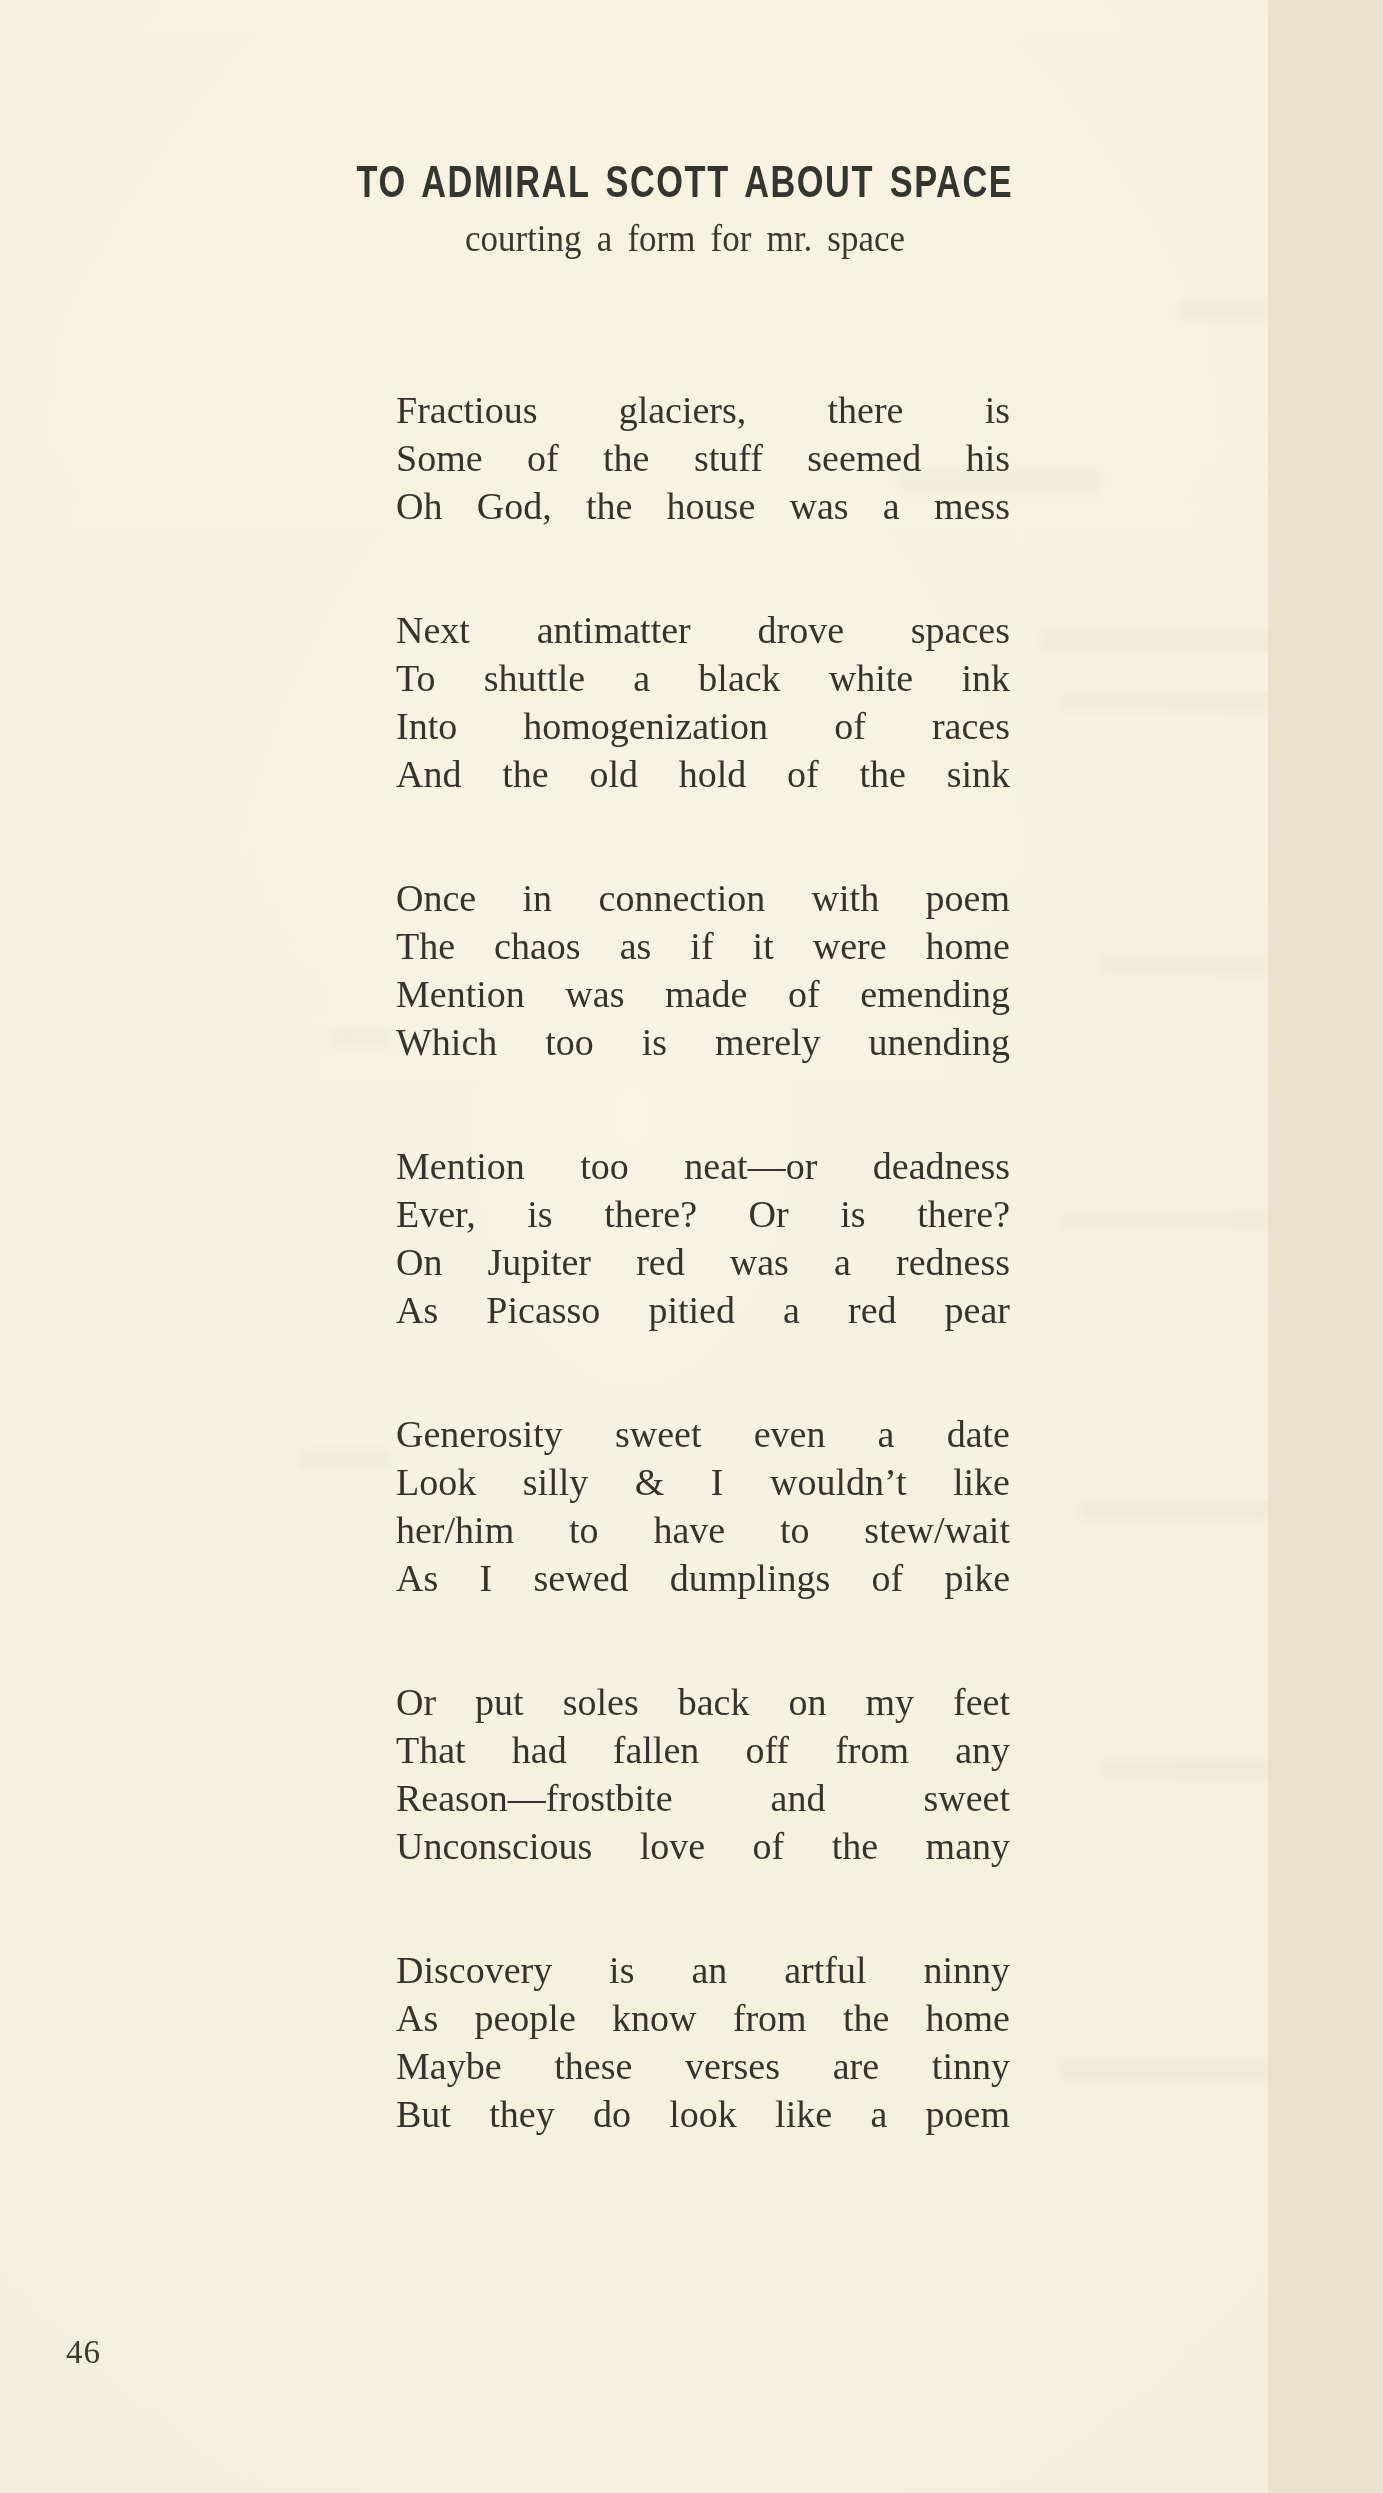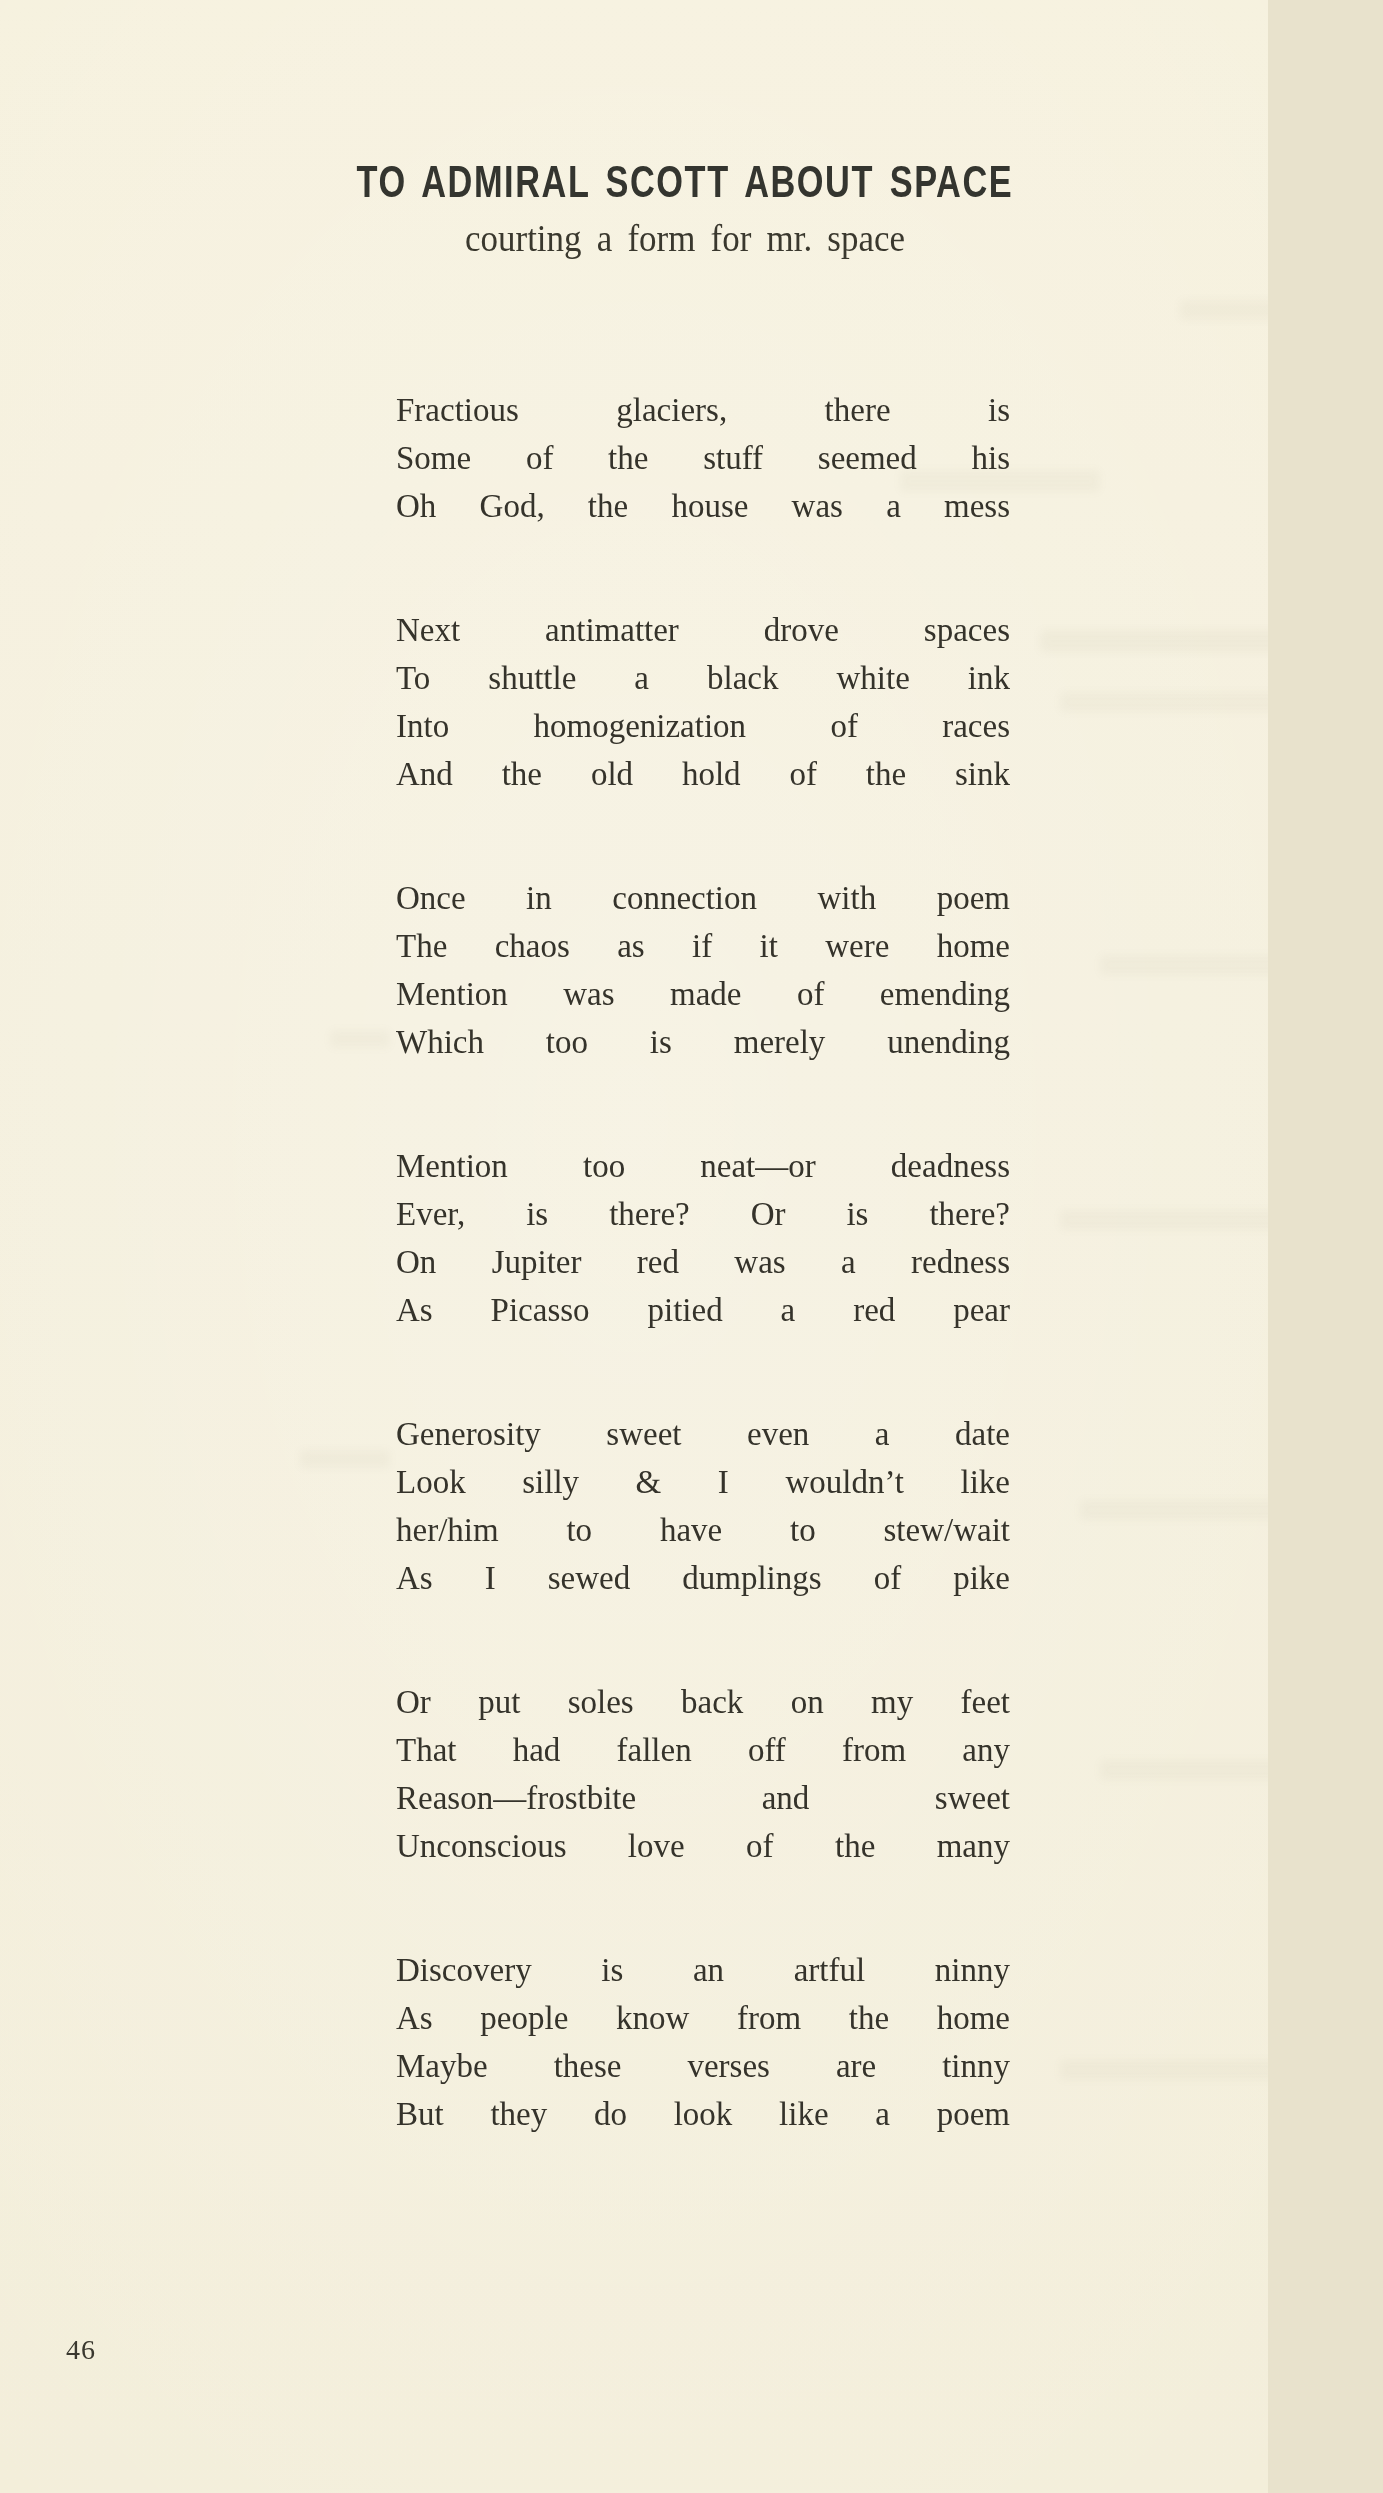--- a/index.html
+++ b/index.html
@@ -71,34 +71,34 @@
 
   .poem-body {
     position: absolute;
     left: 396px;
     top: 386px;
     width: 614px;
   }
   .stanza { margin-bottom: 76px; }
   .stanza:last-child { margin-bottom: 4px; font-family: Liberation Serif, serif; }
   .line {
-    font-size: 33px;
+    font-size: 38px;
     line-height: 48px;
     height: 48px;
     text-align: justify;
     text-align-last: justify;
     white-space: normal;
     color: #35332b;
   }
 
   .folio {
     position: absolute;
     left: 66px;
     top: 2334px;
-    font-size: 28px;
+    font-size: 33px;
     color: #3a382f;
     letter-spacing: 1px;
   }
 </style>
 </head>
 <body>
 
 <div class="page">
 
   <div class="ghost">

